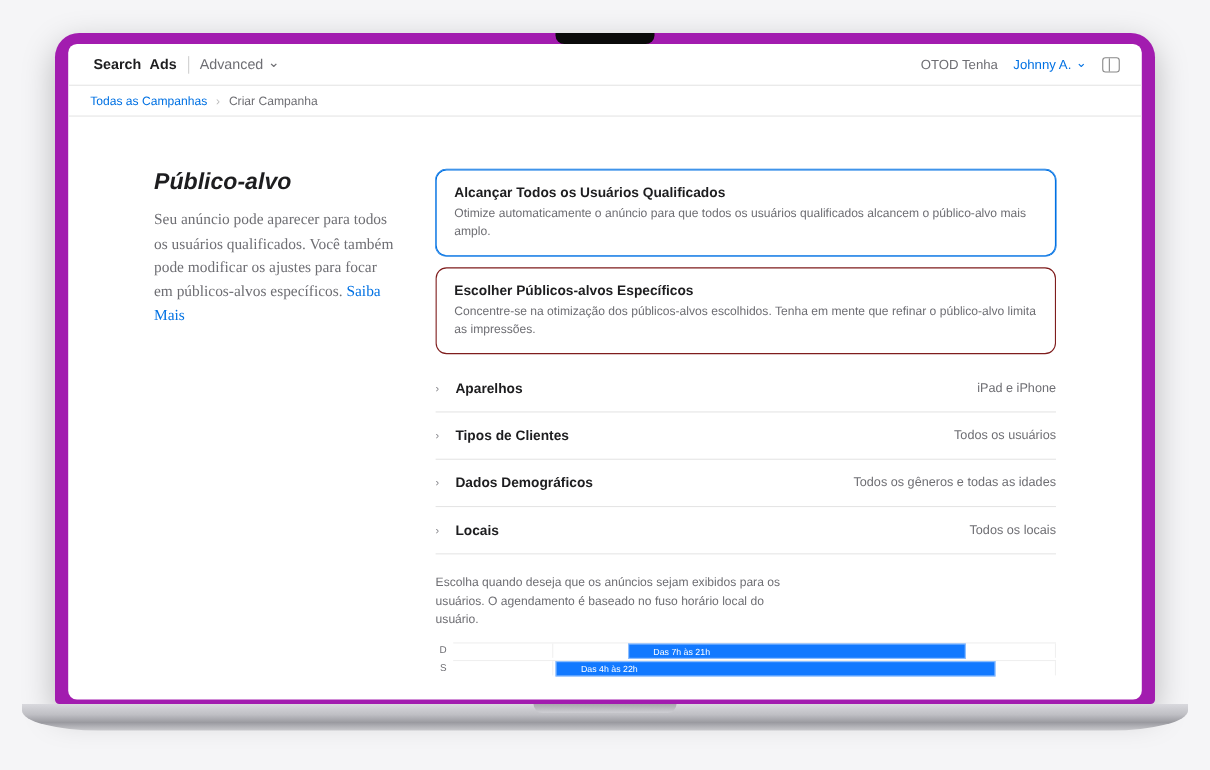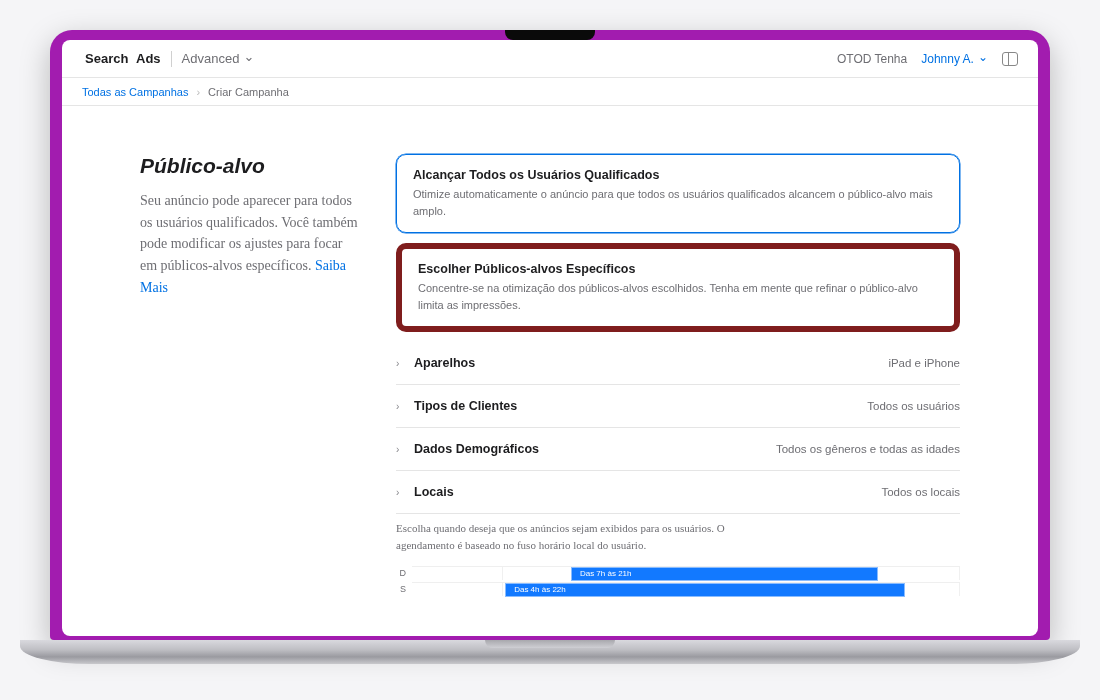--- a/index.html
+++ b/index.html
@@ -108,21 +108,21 @@
     width: 100%;
     max-width: 820px;
   }
   .left-col { width: 220px; flex-shrink:0;}
   .left-col h1 { font-size: 21px; font-weight:600; color:#1d1d1f; margin-bottom:12px;font-style:italic;}
   .left-col p { font-size: 14px; line-height:1.55; color:#6e6e73;font-family:Liberation Serif, serif;}
   .learn-more { color:#0071e3;}
   .right-col { flex:1; min-width:0;}
 
   .option-card {
-    border:6px solid #7f1d1d;
+    border:1px solid #7f1d1d;
     border-radius:10px;
     padding: 13px 16px;
     margin-bottom:10px;
   }
   .option-card.selected {
     border:1.5px solid #0071e3;
     box-shadow: 0 0 0 0.5px #0071e3;
   }
   .option-title { font-size:12.5px; font-weight:600; color:#1d1d1f; margin-bottom:4px;}
   .option-desc { font-size:11px; line-height:1.5; color:#6e6e73;}
@@ -132,33 +132,33 @@
     align-items:center;
     padding: 14px 0;
     border-bottom:1px solid #e5e5e5;
     font-size:12.5px;
   }
   .accordion-row .chev { color:#86868b; margin-right:10px; font-size:10px; display:inline-block; width:8px;}
   .accordion-row .label { font-weight:600; color:#1d1d1f;}
   .accordion-row .value { margin-left:auto; color:#6e6e73; font-size:11.5px;}
   .accordion-row.expanded { border-bottom:none; padding-bottom:10px;}
 
-  .sched-desc { font-size:11px; color:#6e6e73; line-height:1.5; margin:6px 0 12px 0; max-width:340px;font-family:Liberation Serif, serif;}
+  .sched-desc { font-size:11px; color:#6e6e73; line-height:1.5; margin:18px 0 12px 0; max-width:340px;}
 
   .sched-table { font-size:9px; color:#6e6e73;}
   .sched-row { display:flex; align-items:center; height:15px; margin-bottom:1px;}
   .sched-day { width:16px; text-align:right; padding-right:6px;}
   .sched-track { flex:1; position:relative; height:14px; border-top:1px solid #efefef;}
   .sched-bar {
     position:absolute; top:0; height:14px;
     background:#1279ff;
     color:#fff;
     font-size:8px;
     display:flex; align-items:center;
-    padding-left:8px;
+    padding-left:22px;
     border:1px solid rgba(255,255,255,0.5);
   }
   .sched-grid { position:absolute; inset:0; display:flex;}
   .sched-grid div{ flex:1; border-right:1px solid #f0f0f0;}
 
   .chev-down::before{content:"⌄"; position:relative; top:-2px;}
   .chev-right::before{content:"›";}
 </style>
 </head>
 <body>

